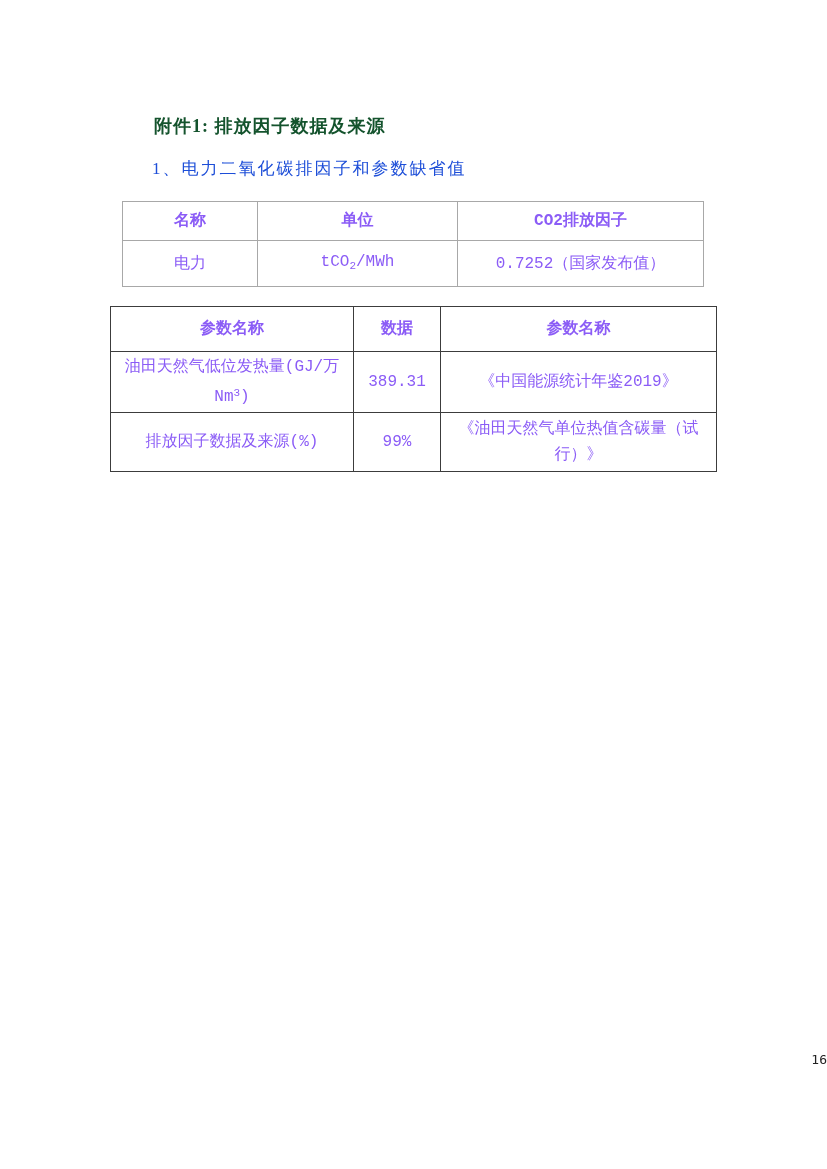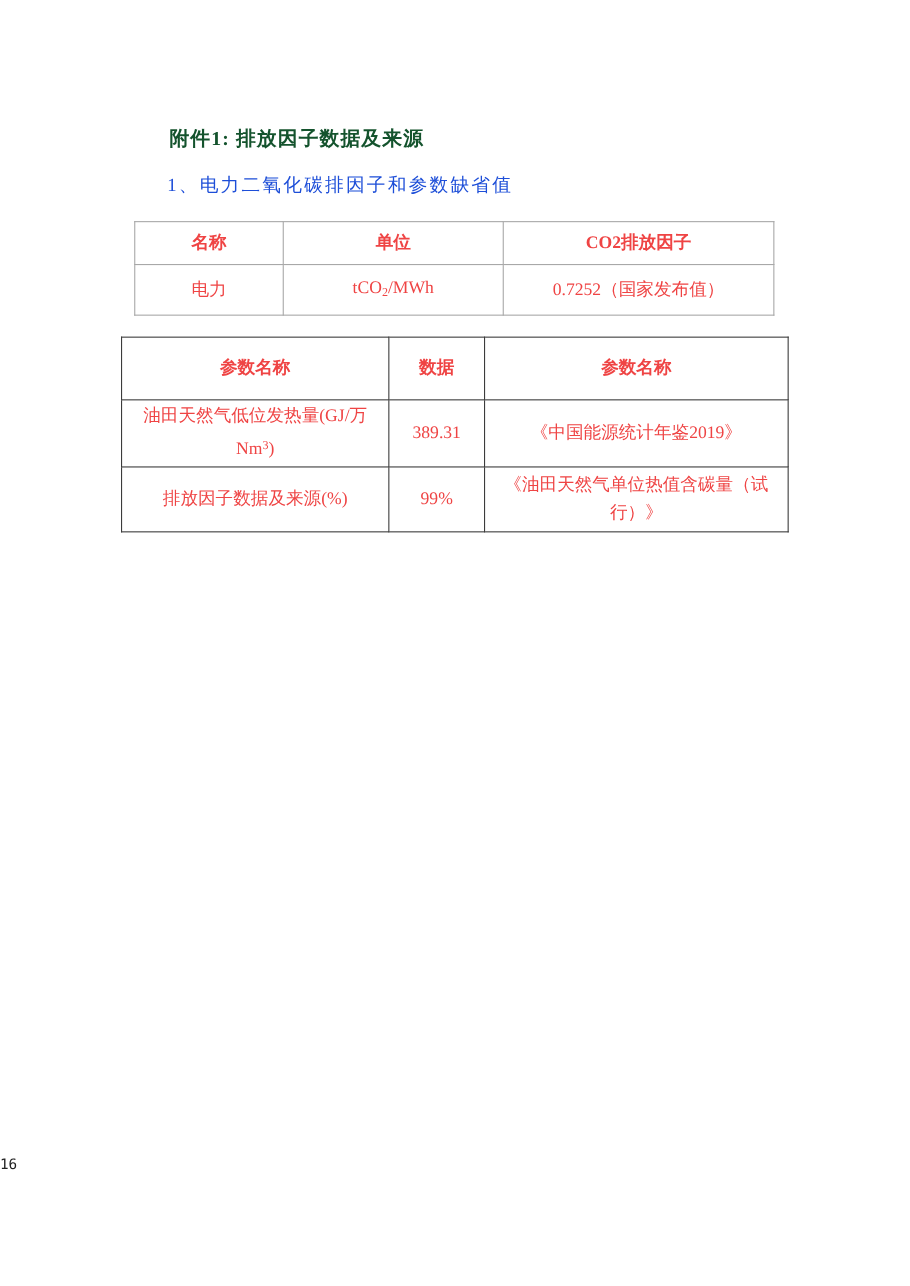--- a/index.html
+++ b/index.html
@@ -33,51 +33,52 @@
     border-collapse: collapse;
     table-layout: fixed;
   }
   td, th {
     text-align: center;
     vertical-align: middle;
     font-weight: normal;
     font-size: 16px;
     line-height: 26px;
     padding: 2px 6px;
-    color: #ef4444;
+    color: #8b5cf6;
+    font-family: Liberation Mono, monospace;
   }
   th { font-weight: bold; }
 
   .table1 {
     margin: 21px 0 0 122px;
     width: 581px;
   }
   .table1 td, .table1 th { border: 1px solid #a8a8a8; }
   .table1 th { height: 39px; }
   .table1 td { height: 46px; }
 
   .table2 {
     margin: 19px 0 0 110px;
     width: 606px;
   }
   .table2 td, .table2 th { border: 1px solid #3c3c3c; }
-  .table2 th { height: 57px; margin-top: 32px; }
+  .table2 th { height: 45px; margin-top: 32px; }
   .table2 .r1 td { height: 58px; }
   .table2 .r2 td { height: 60px; }
   .table2 .r3 td { height: 59px; }
 
   sub.u { font-size: 11px; vertical-align: -3px; }
   sup.u { font-size: 11px; vertical-align: 5px; }
 
   .page-number {
     position: absolute;
     top: 1052px;
     left: 0;
     width: 100%;
-    text-align: left;
+    text-align: right;
     font-size: 13px;
     font-family: "DejaVu Sans Mono", "Liberation Mono", monospace;
     color: #222;
   }
 </style>
 </head>
 <body>
 
 <div class="page">
 

